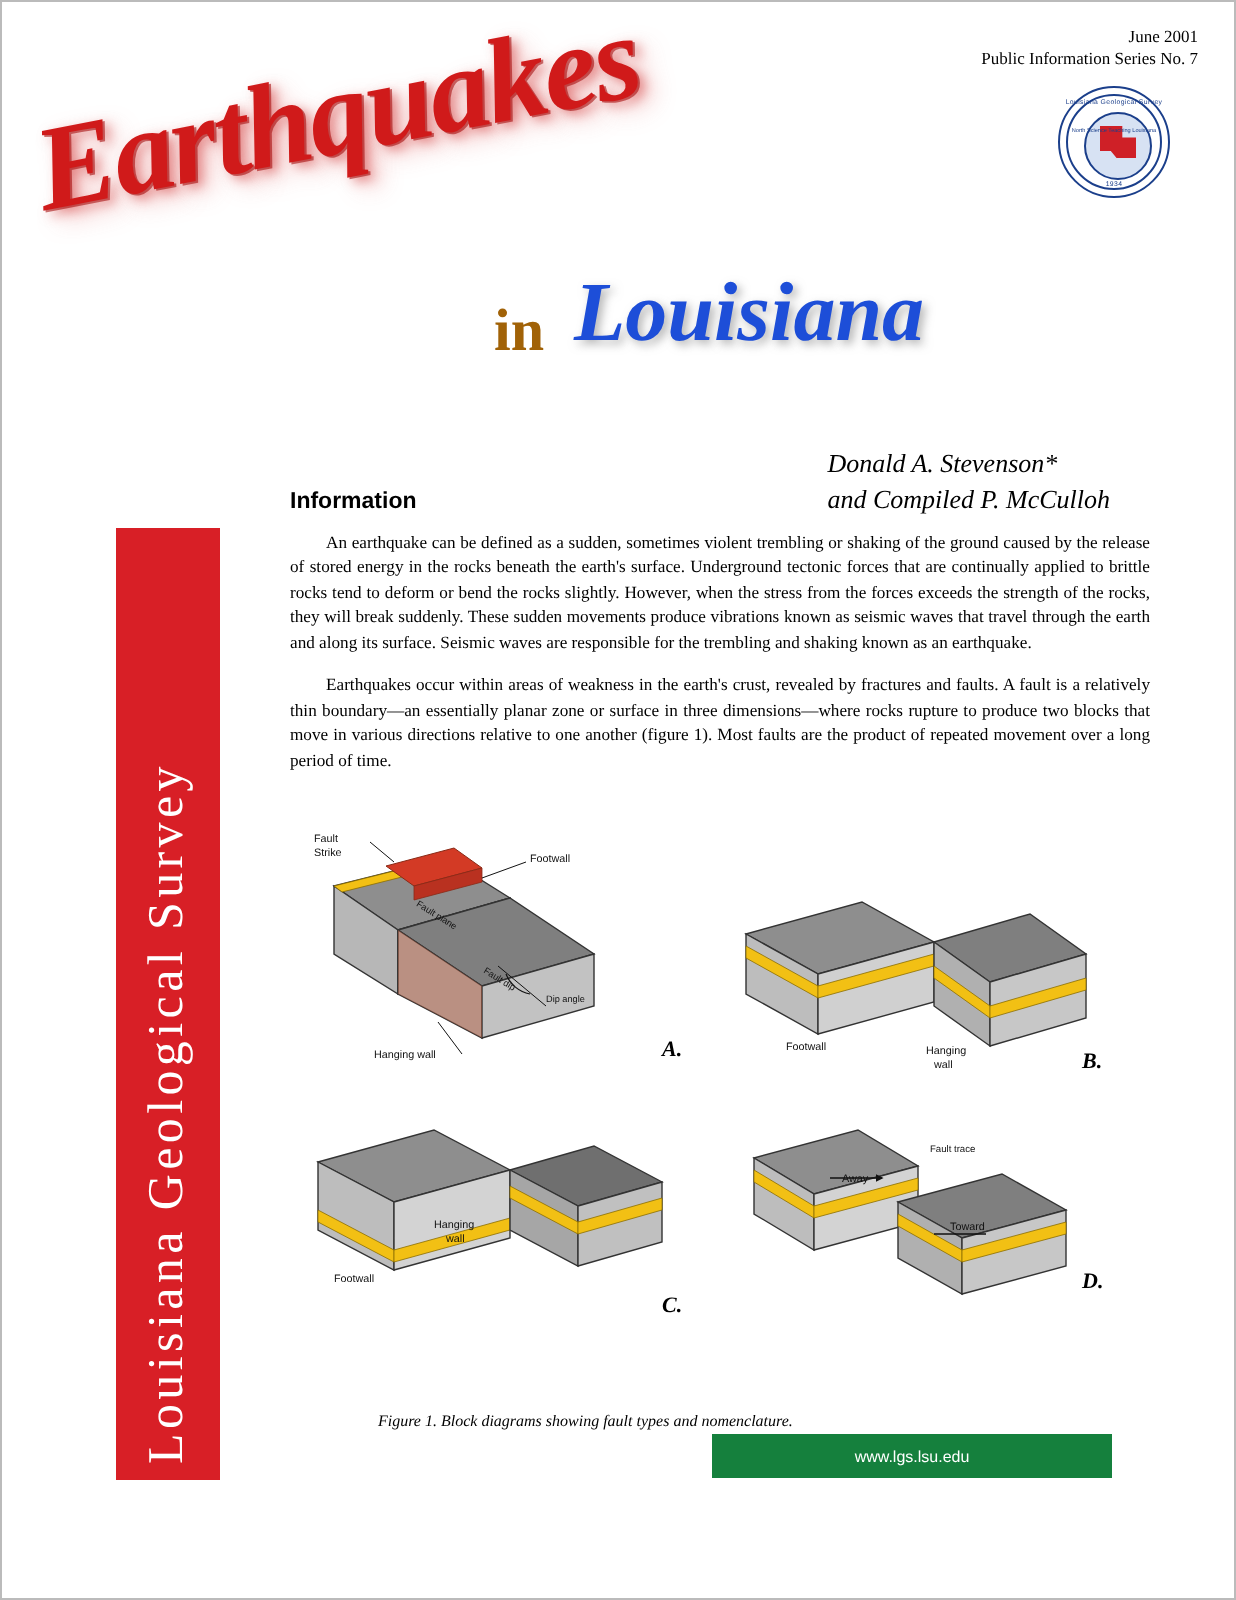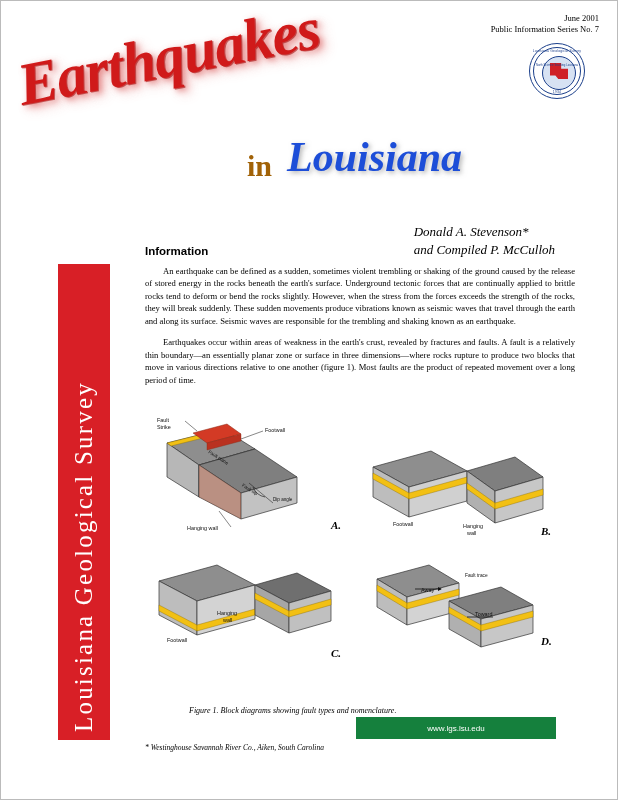--- a/index.html
+++ b/index.html
@@ -407,19 +407,18 @@
     <div class="cap" style="left:320px; top:158px; font-size:4.8px;">Fault trace</div>
     <div class="cap" style="left:276px; top:172px;">Away</div>
     <div class="cap" style="left:330px; top:196px;">Toward</div>
     <div class="panel-letter" style="left:396px; top:220px;">D.</div>
   </div>
 
   <div class="figcaption">
     <div>Figure 1. Block diagrams showing fault types and nomenclature.</div>
   </div>
 
-  <div class="footnote">* Westinghouse Savannah River Co., Aiken, South Carolina</div>
 
   <div class="bottom-bar">
     <div class="bottom-url">www.lgs.lsu.edu</div>
   </div>
 
 </div>
 
 </body></html>

